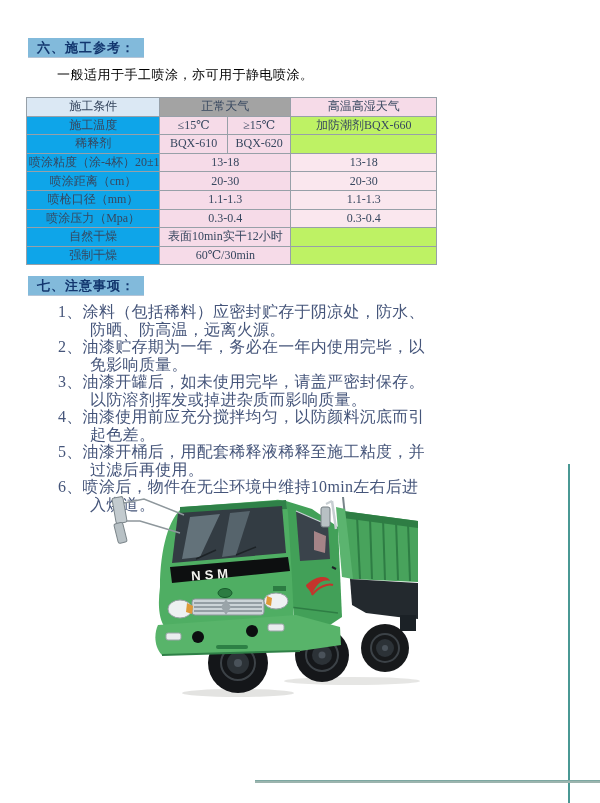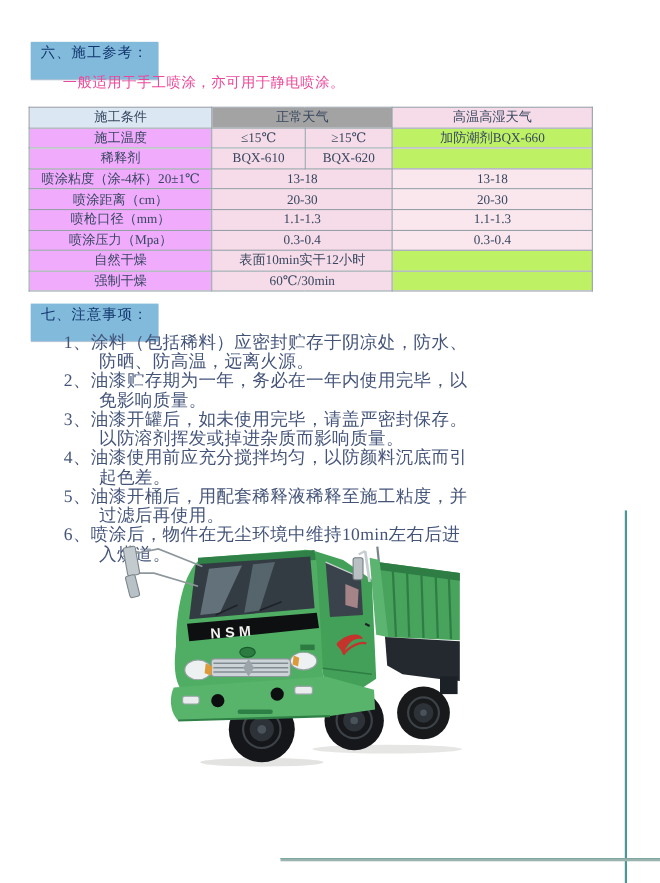--- a/index.html
+++ b/index.html
@@ -1,43 +1,43 @@
 <!DOCTYPE html>
 <html><head>
 <meta charset="utf-8">
 <style>
   html,body{margin:0;padding:0;background:#9a9a9a;}
   #page{position:relative;width:600px;height:803px;background:#ffffff;overflow:hidden;
         font-family:"Liberation Serif","DejaVu Serif",serif;color:#3c4a63;}
 
   
-  .badge{position:absolute;background:#82badb;color:#12366e;font-weight:normal;
-         font-size:13px;line-height:13px;padding:3px 9px 18px 9px;letter-spacing:1px;
+  .badge{position:absolute;background:#82badb;color:#12366e;font-weight:bold;
+         font-size:13px;line-height:13px;padding:3px 9px 3px 9px;letter-spacing:1px;
          box-shadow:0 1px 0 rgba(40,90,140,.35);}
   #badge-construction{left:28px;top:38px;}
   #badge-notes{left:28px;top:276px;}
 
   
-  #intro{position:absolute;left:57px;top:66px;font-size:13px;color:#ec4899;letter-spacing:.5px;}
-
-  
-  #spec-table{position:absolute;left:26px;top:97px;width:513px;border-collapse:collapse;
+  #intro{position:absolute;left:57px;top:66px;font-size:13px;color:#000000;letter-spacing:.5px;}
+
+  
+  #spec-table{position:absolute;left:26px;top:97px;width:411px;border-collapse:collapse;
               font-size:12px;color:#37475f;table-layout:fixed;}
   #spec-table td,#spec-table th{border:1px solid #97a0a8;text-align:center;
               height:17.6px;padding:0 2px;font-weight:normal;overflow:hidden;white-space:nowrap;}
   #spec-table{border:1px solid #6f7880;}
   .col-label{width:32.5%;}
   .col-a{width:16.5%;}
   .col-b{width:15.5%;}
   .col-c{width:35.5%;}
   .bg-blue{background:#dbe8f4;}
   .bg-pink{background:#f6dbe8;margin-top:24px;}
   .bg-pinklight{background:#a3a3a3;}
   .bg-pinkpale{background:#fae7ee;}
-  .bg-cream{background:#f0abfc;}
+  .bg-cream{background:#0ea5e9;}
   .bg-white{background:#bef264;}
 
   
   #notes-list{position:absolute;left:58px;top:303px;width:376px;font-size:16px;
               line-height:17.5px;color:#45557a;letter-spacing:.3px;}
   .note{padding-left:2em;text-indent:-2em;}
 
   
   #truck-photo{position:absolute;left:100px;top:487px;width:320px;height:210px;}
 

